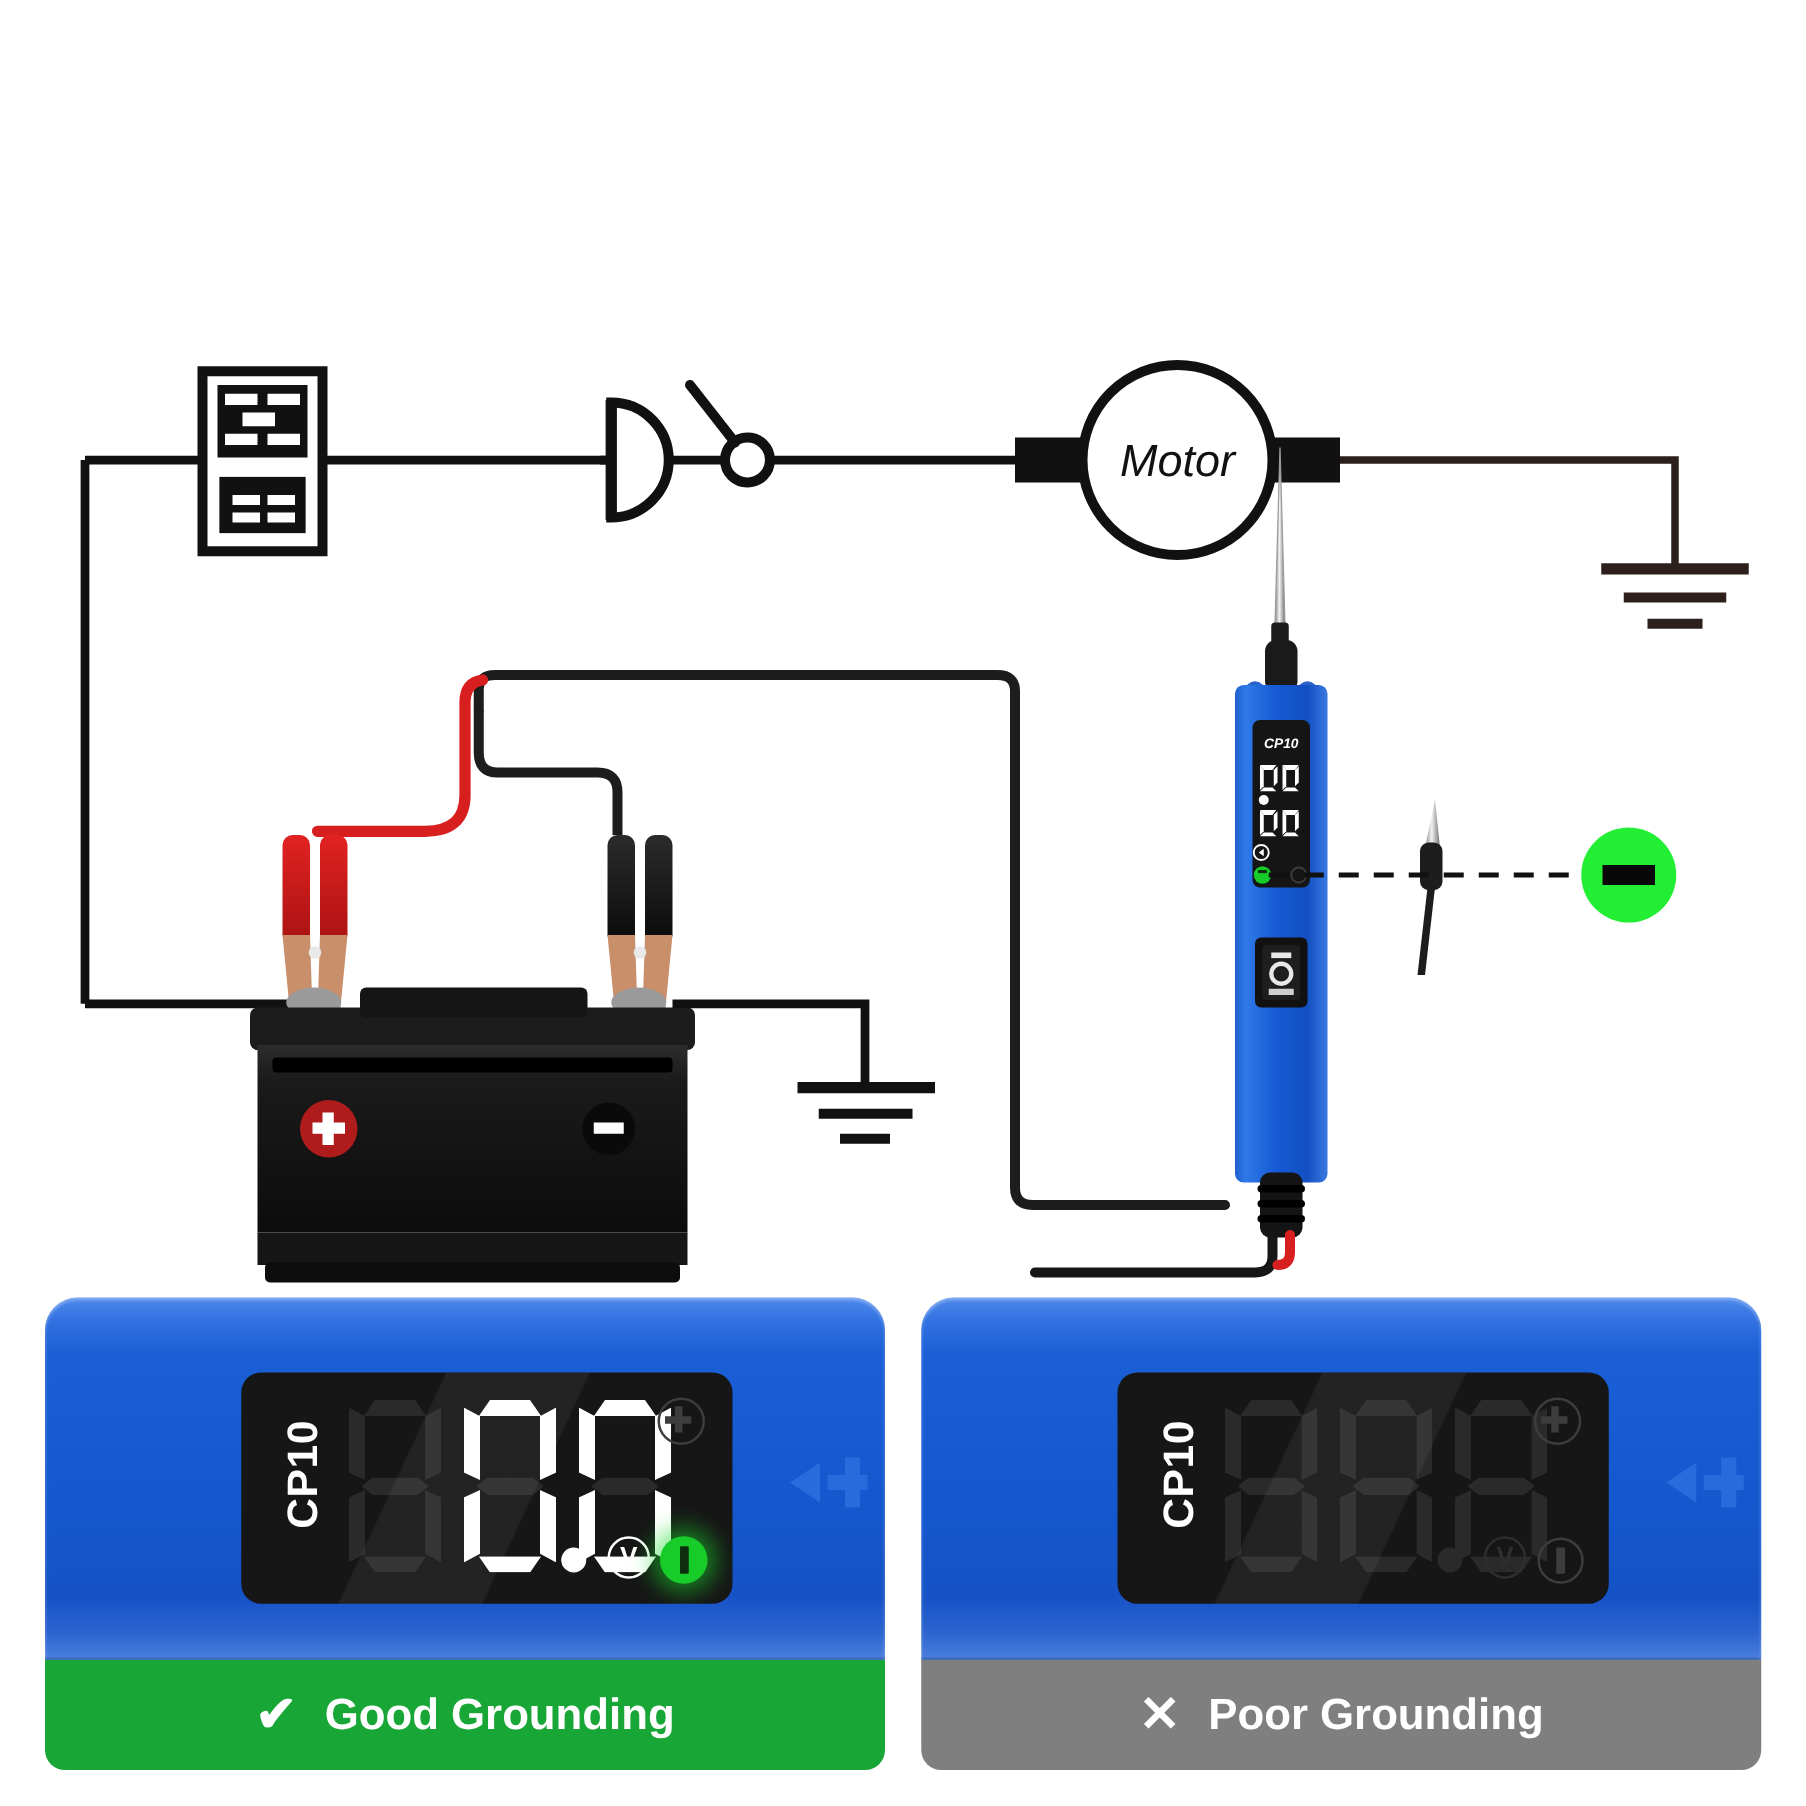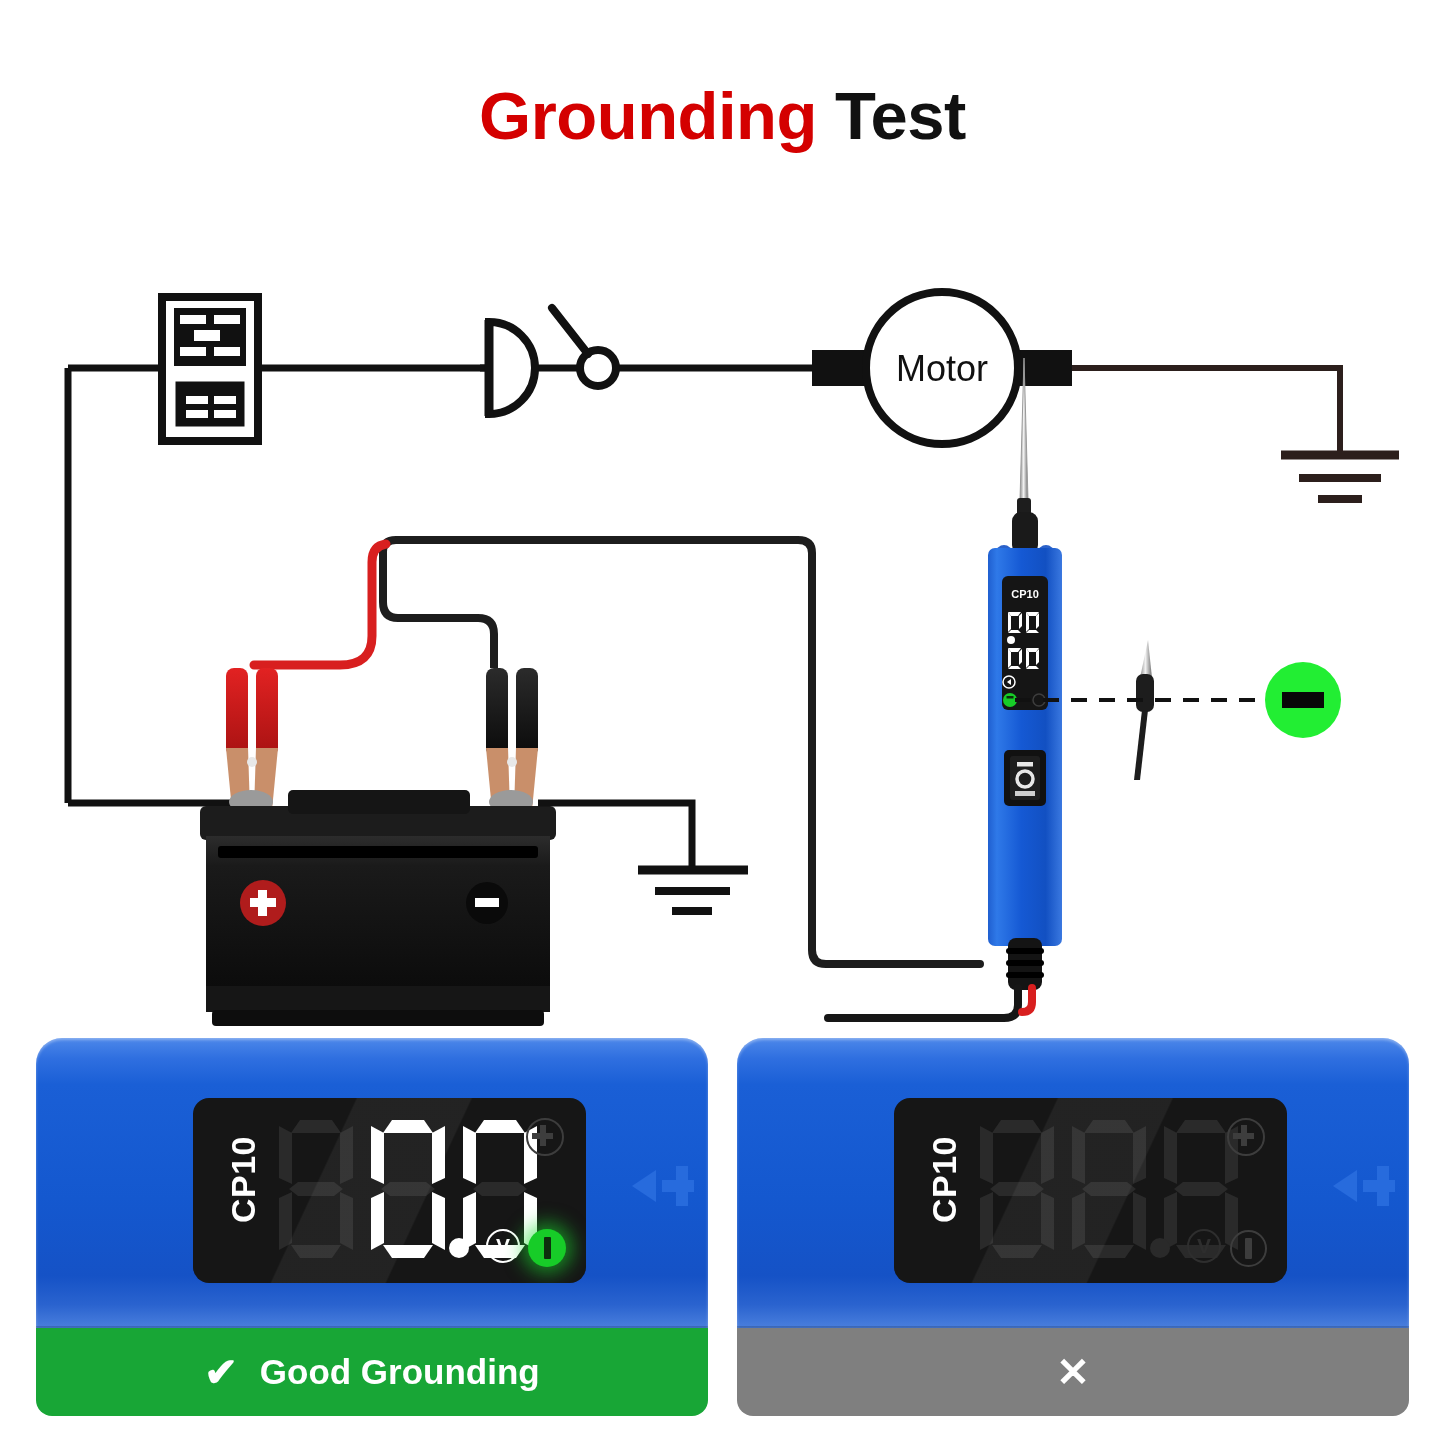--- a/index.html
+++ b/index.html
@@ -39,20 +39,21 @@
     color: #656565;
     font-weight: normal;
   }
 
   
   #diagram {
     position: absolute;
     top: 250px; left: 0;
     width: 1346px;
     height: 780px;
+    font-style: italic;
   }
   #diagram svg { display: block; }
 
   
   #results {
     position: absolute;
     left: 0; top: 1030px;
     width: 1445px;
     height: 415px;
   }
@@ -241,24 +242,20 @@
     position: absolute;
     left: 0; top: 288px;
     width: 100%; height: 8px;
     background: linear-gradient(180deg, rgba(0,0,0,0.18), rgba(0,0,0,0));
   }
 </style>
 </head>
 <body>
 
 <div id="header">
-  <h1 id="title">
-    <span class="accent">Grounding</span>
-    <span class="plain">Test</span>
-  </h1>
 </div>
 
 <div id="diagram">
 <svg width="1445" height="780" viewBox="0 0 1445 780" xmlns="http://www.w3.org/2000/svg">
   <defs>
     <linearGradient id="probeBlue" x1="0" y1="0" x2="1" y2="0">
       <stop offset="0%" stop-color="#1f5fd0"></stop>
       <stop offset="12%" stop-color="#2f79e8"></stop>
       <stop offset="45%" stop-color="#1559d4"></stop>
       <stop offset="78%" stop-color="#1250c2"></stop>
@@ -588,15 +585,16 @@
       </div>
       <svg class="emboss" viewBox="0 0 70 60">
         <path d="M2 30 L26 14 L26 46 Z" fill="#2b6fe0"></path>
         <rect x="32" y="24" width="32" height="12" fill="#2b6fe0"></rect>
         <rect x="46" y="10" width="12" height="40" fill="#2b6fe0"></rect>
       </svg>
       <div class="device-shadow"></div>
     </div>
     <div class="status-bar poor">
       <span class="status-mark">✕</span>
+      <span>Poor Grounding</span>
     </div>
   </div>
 </div>
 
 </body></html>

